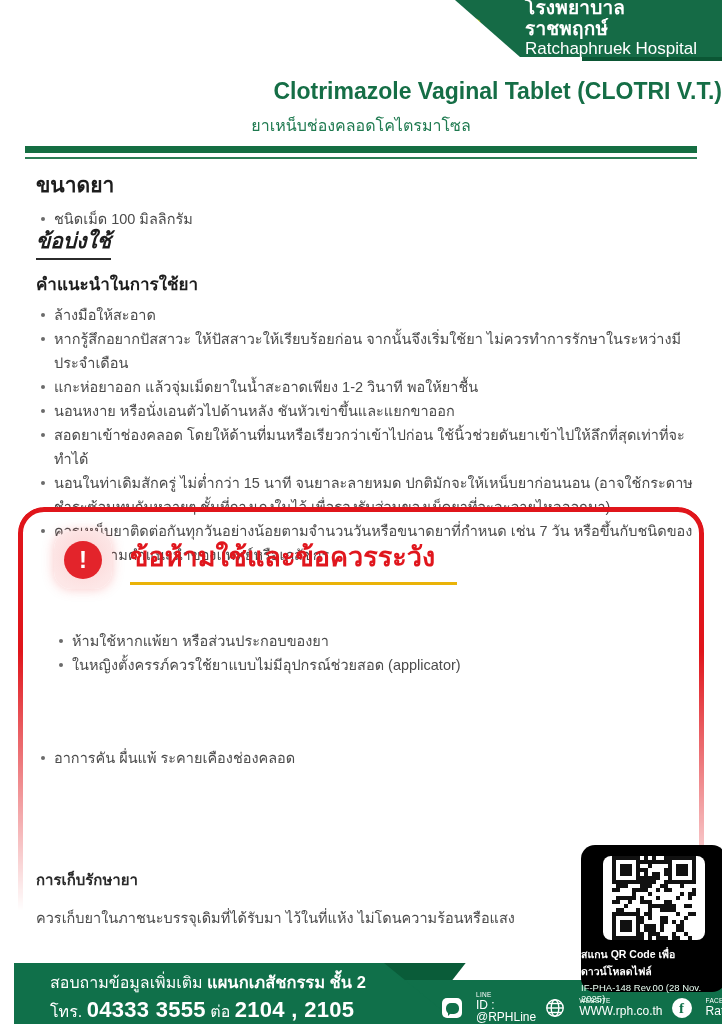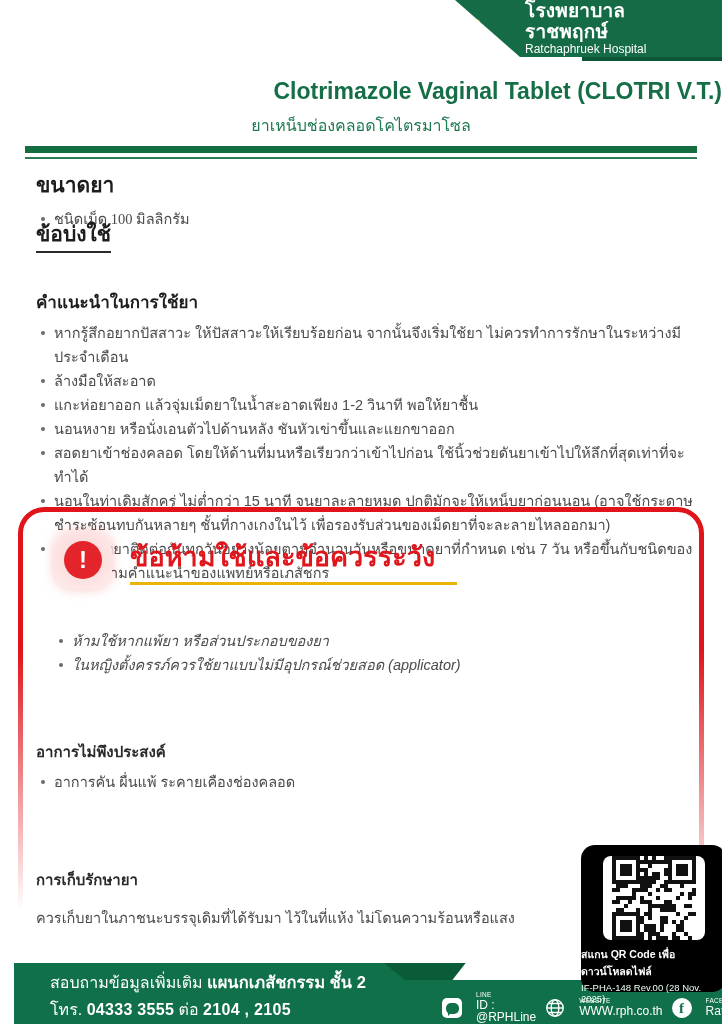--- a/index.html
+++ b/index.html
@@ -17,21 +17,21 @@
     display:flex; align-items:center; justify-content:flex-end;
     padding-right:14px; z-index:5;
   }
   .banner-under {
     position:absolute; top:57px; right:0; width:140px; height:4px;
     background:#0b5634; z-index:4;
   }
   .banner-flower { width:44px; height:44px; margin-right:8px; flex:0 0 auto; }
   .banner-text { color:#fff; line-height:1.1;margin-left:36px; }
   .banner-th { font-size:19px; font-weight:bold; letter-spacing:.2px; }
-  .banner-en { font-size:12px; }
+  .banner-en { font-size:17px; }
   
   .title-wrap { position:absolute; top:78px; left:0; width:100%; text-align:center; }
   .drug-en { font-size:23px; font-weight:bold; color:#156e46;text-align:right; }
   .drug-th { font-size:16px; color:#1f7a50; margin-top:8px; }
   
   .divider { position:absolute; top:146px; left:25px; right:25px; }
   .divider .thick { height:7px; background:#156e42; }
   .divider .thin  { height:2px; background:#2c7d55; margin-top:4px; }
   
   .sec { position:absolute; left:36px; right:26px; }
@@ -71,21 +71,21 @@
   }
   .warn-icon .circ {
     width:38px; height:38px; border-radius:50%; background:#e3242b;
     display:flex; align-items:center; justify-content:center;
     color:#fff; font-size:24px; font-weight:bold; line-height:1;
   }
   .warn-title {
     margin-left:18px; font-size:27px; font-weight:bold; color:#e0161d;
     border-bottom:3px solid #eab308; padding:0 22px 4px 0;
   }
-  .warn-list { position:absolute; top:116px; left:36px; right:30px;font-style:italic; }
+  .warn-list { position:absolute; top:116px; left:36px; right:30px; }
   
   .qr-panel {
     position:absolute; left:557px; top:845px; width:145px; height:147px;
     background:#000000; border-radius:14px; z-index:8;
     display:flex; flex-direction:column; align-items:center;margin-left:24px;
   }
   .qr-white {
     margin-top:11px; width:102px; height:102px; background:#fff; border-radius:8px;
     display:flex; align-items:center; justify-content:center;
   }
@@ -104,21 +104,21 @@
     position:absolute; left:318px; top:0; width:86px; height:61px; background:#0a5c39;
     transform:skewX(-38deg); transform-origin:bottom left;
   }
   .footer .band-right {
     position:absolute; left:360px; top:17px; right:0; bottom:0; background:#10704a;
   }
   .f-left { position:absolute; left:36px; top:6px; color:#fff; z-index:2; }
   .f-line1 { font-size:16px; }
   .f-line1 b { font-size:16.5px; }
   .f-line2 { font-size:16px; margin-top:2px; }
-  .f-line2 b { font-size:16px; letter-spacing:.3px; }
+  .f-line2 b { font-size:22px; letter-spacing:.3px; }
   .socials {
     position:absolute; left:428px; top:29px; display:flex; align-items:center; gap:9px;
     color:#fff; z-index:2;
   }
   .soc { display:flex; align-items:center; gap:14px; }
   .soc .txt { line-height:1.05; }
   .soc .lab { font-size:6.5px; letter-spacing:.3px; }
   .soc .val { font-size:12px; }
   .ic-line {
     width:20px; height:20px; background:#fff; border-radius:5px;
@@ -131,23 +131,23 @@
     content:""; position:absolute; left:2px; bottom:-2px;
     border:3px solid transparent; border-top-color:#10704a; border-left-color:#10704a;
   }
   .ic-globe { width:20px; height:20px; flex:0 0 auto; }
   .ic-fb {
     width:20px; height:20px; background:#fff; border-radius:50%; flex:0 0 auto;
     display:flex; align-items:center; justify-content:center;
     color:#10704a; font-weight:bold; font-size:15px; font-family:"Liberation Serif",serif;
   }
   
-  #sec-dosage { top:168px;font-family:Liberation Serif, serif; }
-  #sec-indications { top:217px; }
-  #sec-instructions { top:288px; }
+  #sec-dosage { top:168px; }
+  #sec-indications { top:224px;font-style:italic; }
+  #sec-instructions { top:270px; }
   #sec-sidefx { top:740px; z-index:2; }
   #sec-storage { top:868px; z-index:2; }
   #sec-storage .stext { font-size:14.5px; margin-top:14px; color:#4b4b4b; }
 </style>
 </head>
 <body>
 
 <div class="banner">
   <svg class="banner-flower" viewBox="0 0 44 44">
     <g transform="translate(22,23)">
@@ -187,22 +187,22 @@
   </ul>
 </div>
 
 <div class="sec" id="sec-indications">
   <div><span class="h-big u">ข้อบ่งใช้</span></div>
 </div>
 
 <div class="sec" id="sec-instructions">
   <div class="h-med">คำแนะนำในการใช้ยา</div>
   <ul class="blist">
+    <li>ล้างมือให้สะอาด</li>
     <li>หากรู้สึกอยากปัสสาวะ ให้ปัสสาวะให้เรียบร้อยก่อน จากนั้นจึงเริ่มใช้ยา ไม่ควรทำการรักษาในระหว่างมีประจำเดือน</li>
-    <li>ล้างมือให้สะอาด</li>
     <li>แกะห่อยาออก แล้วจุ่มเม็ดยาในน้ำสะอาดเพียง 1-2 วินาที พอให้ยาชื้น</li>
     <li>นอนหงาย หรือนั่งเอนตัวไปด้านหลัง ชันหัวเข่าขึ้นและแยกขาออก</li>
     <li>สอดยาเข้าช่องคลอด โดยให้ด้านที่มนหรือเรียวกว่าเข้าไปก่อน ใช้นิ้วช่วยดันยาเข้าไปให้ลึกที่สุดเท่าที่จะทำได้</li>
     <li>นอนในท่าเดิมสักครู่ ไม่ต่ำกว่า 15 นาที จนยาละลายหมด ปกติมักจะให้เหน็บยาก่อนนอน (อาจใช้กระดาษชำระซ้อนทบกันหลายๆ ชั้นที่กางเกงในไว้ เพื่อรองรับส่วนของเม็ดยาที่จะละลายไหลออกมา)</li>
     <li>ควรเหน็บยาติดต่อกันทุกวันอย่างน้อยตามจำนวนวันหรือขนาดยาที่กำหนด เช่น 7 วัน หรือขึ้นกับชนิดของยา และตามคำแนะนำของแพทย์หรือเภสัชกร</li>
   </ul>
 </div>
 
 <div class="warnbox">
   <div class="warn-border"></div>
@@ -212,21 +212,20 @@
     </div>
     <div class="warn-title">ข้อห้ามใช้และข้อควรระวัง</div>
   </div>
   <ul class="blist warn-list">
     <li>ห้ามใช้หากแพ้ยา หรือส่วนประกอบของยา</li>
     <li>ในหญิงตั้งครรภ์ควรใช้ยาแบบไม่มีอุปกรณ์ช่วยสอด (applicator)</li>
   </ul>
 </div>
 
 <div class="sec" id="sec-sidefx">
-  <div class="h-sm">อาการไม่พึงประสงค์</div>
   <ul class="blist">
     <li>อาการคัน ผื่นแพ้ ระคายเคืองช่องคลอด</li>
   </ul>
 </div>
 
 <div class="sec" id="sec-storage">
   <div class="h-sm">การเก็บรักษายา</div>
   <div class="stext">ควรเก็บยาในภาชนะบรรจุเดิมที่ได้รับมา ไว้ในที่แห้ง ไม่โดนความร้อนหรือแสง</div>
 </div>
 

